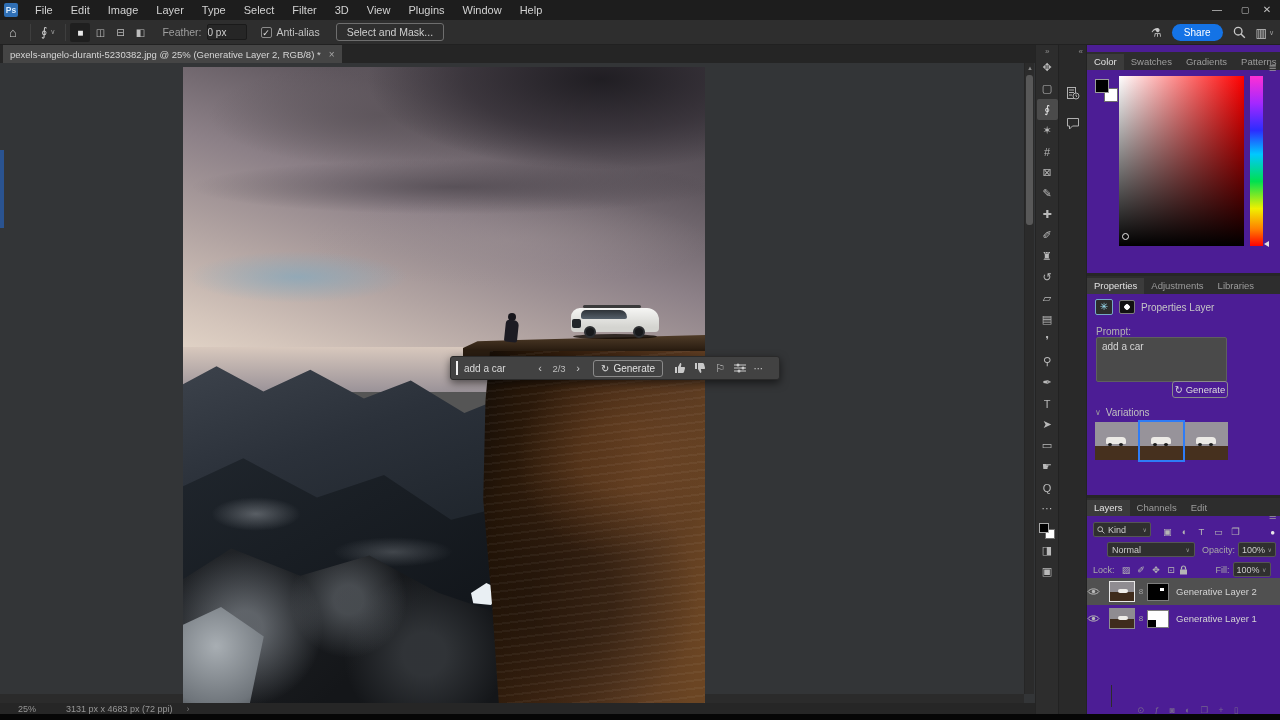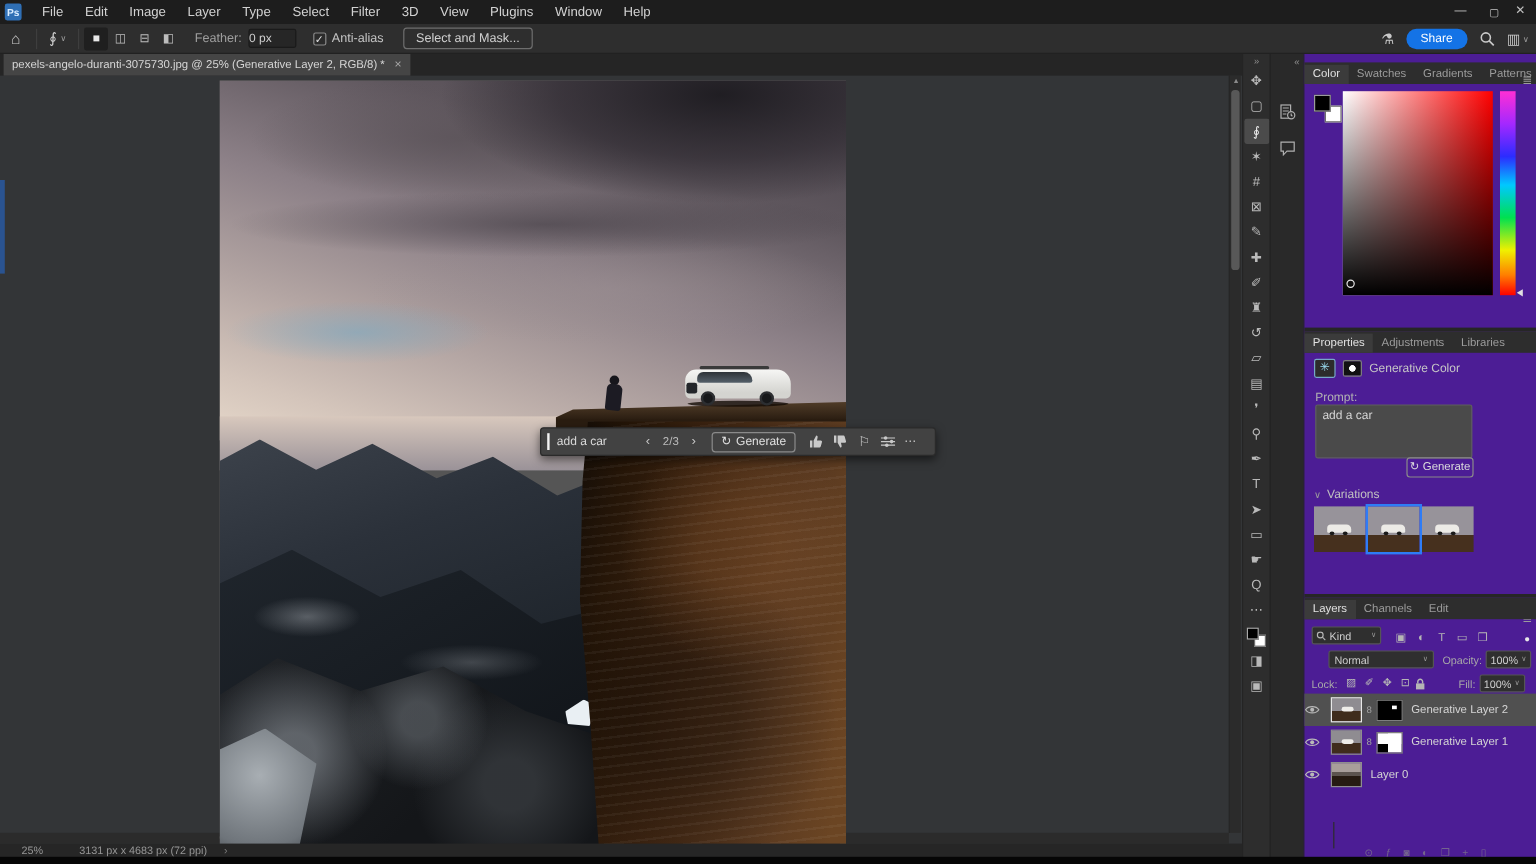--- a/index.html
+++ b/index.html
@@ -249,21 +249,21 @@
       </span>
       <span class="ob-ws">
         <span>▥</span>
         <span class="dd">∨</span>
       </span>
     </div>
   </div>
 
   <div class="tabbar">
     <div class="doctab">
-      <span class="ttl">pexels-angelo-duranti-3075730.jpg @ 25% (Generative Layer 2, RGB/8) *</span>
+      <span class="ttl">pexels-angelo-duranti-5230382.jpg @ 25% (Generative Layer 2, RGB/8) *</span>
       <span class="x">×</span>
     </div>
   </div>
 
   <div class="canvasbg"></div>
   <div class="leftblue"></div>
 
   <div class="photo">
     <div class="sky"></div>
     <div class="farhaze"></div>
@@ -410,21 +410,21 @@
 
     <div class="ptabs" style="top:231px">
       <span class="ptab active">Properties</span>
       <span class="ptab">Adjustments</span>
       <span class="ptab">Libraries</span>
       <span class="pmenu" style="top:234px;position:absolute">≣</span>
     </div>
     <div class="genrow">
       <span class="genicon">✳</span>
       <span class="maskicon"></span>
-      <span class="genlabel">Generative Color</span>
+      <span class="genlabel">Properties Layer</span>
     </div>
     <div class="promptlabel">Prompt:</div>
     <div class="promptbox">add a car</div>
     <div class="genbtn">
       <span>↻</span>
       <span>Generate</span>
     </div>
     <div class="varhdr">
       <span class="ch">∨</span>
       <span>Variations</span>
@@ -518,29 +518,19 @@
             <circle cx="6.5" cy="4.5" r="1.7" fill="#b8b8b8"></circle>
           </svg>
       </span>
       <span class="lthumb">
           <i class="mcar"></i>
         </span>
       <span class="chain">8</span>
       <span class="lmask m1"></span>
       <span class="lname">Generative Layer 1</span>
     </div>
-    <div class="lrow" style="top:587px">
-      <span class="leye">
-        <svg width="13" height="9" viewBox="0 0 13 9">
-            <path d="M1 4.5C3.2 1 9.8 1 12 4.5C9.8 8 3.2 8 1 4.5z" fill="none" stroke="#b8b8b8"></path>
-            <circle cx="6.5" cy="4.5" r="1.7" fill="#b8b8b8"></circle>
-          </svg>
-      </span>
-      <span class="lthumb t-layer0"></span>
-      <span class="lname">Layer 0</span>
-    </div>
 
     <div class="lscrollmark"></div>
     <div class="lfooter">⊙ ƒ ◙ ◐ ❐ + ▯</div>
   </div>
 
   <div class="blackstrip"></div>
 </div>
 
 </body></html>

